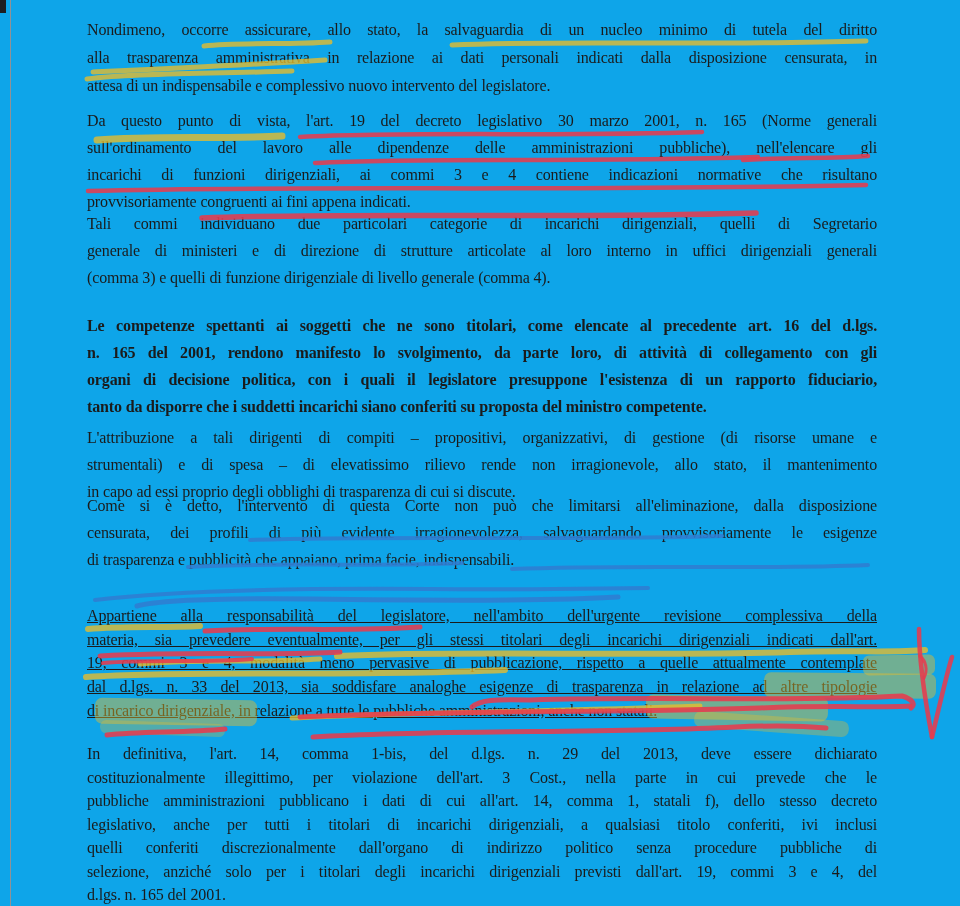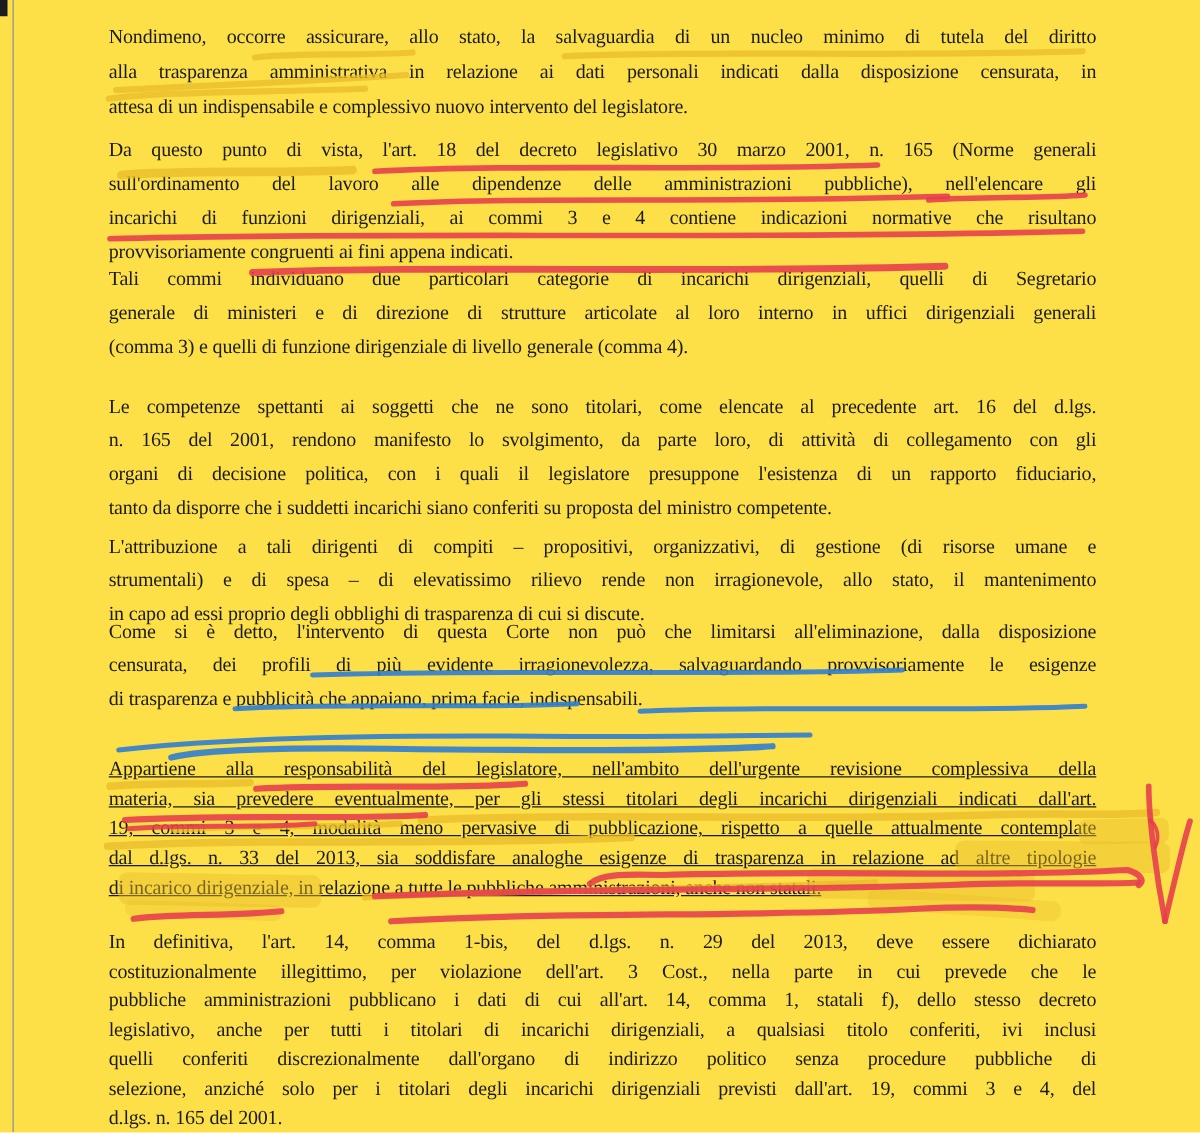--- a/index.html
+++ b/index.html
@@ -1,17 +1,17 @@
 <!DOCTYPE html>
 <html style="--highlighter-yellow: #e9bc2a; --pen-red: #e63b4d; --pen-blue: #2f7ed2;"><head>
 <meta charset="utf-8">
 <style>
   html,body{margin:0;padding:0;background:#ffffff;}
   body{width:960px;height:906px;position:relative;overflow:hidden;}
-  .page{position:absolute;inset:0;background:#fde047;}
+  .page{position:absolute;inset:0;background:#0ea5e9;}
   .edge-line{position:absolute;left:10px;top:0;bottom:0;width:1px;background:#8f9296;}
   .corner-mark{position:absolute;left:0;top:0;width:6px;height:13px;background:#1d1d1f;}
   .para{position:absolute;left:87px;width:790px;
         font-family:"Liberation Serif","DejaVu Serif",serif;
         color:#1b1b1b;}
   .line{text-align:justify;text-align-last:justify;letter-spacing:-0.15px;}
   .line.last{text-align-last:left;}
   .overlay{position:absolute;left:0;top:0;width:960px;height:906px;pointer-events:none;z-index:5;}
   .st-y{stroke:var(--highlighter-yellow);fill:none;stroke-linecap:round;opacity:.78;}
   .st-r{stroke:var(--pen-red);fill:none;stroke-linecap:round;opacity:.88;}
@@ -26,33 +26,33 @@
   <div class="edge-line"></div>
   <div class="corner-mark"></div>
 
   <div class="para" style="top:16px;font-size:16px;line-height:28px;">
     <div class="line">Nondimeno, occorre assicurare, allo stato, la salvaguardia di un nucleo minimo di tutela del diritto</div>
     <div class="line">alla trasparenza amministrativa in relazione ai dati personali indicati dalla disposizione censurata, in</div>
     <div class="line last">attesa di un indispensabile e complessivo nuovo intervento del legislatore.</div>
   </div>
 
   <div class="para" style="top:107px;font-size:16px;line-height:27px;">
-    <div class="line">Da questo punto di vista, l'art. 18 del decreto legislativo 30 marzo 2001, n. 165 (Norme generali</div>
+    <div class="line">Da questo punto di vista, l'art. 19 del decreto legislativo 30 marzo 2001, n. 165 (Norme generali</div>
     <div class="line">sull'ordinamento del lavoro alle dipendenze delle amministrazioni pubbliche), nell'elencare gli</div>
     <div class="line">incarichi di funzioni dirigenziali, ai commi 3 e 4 contiene indicazioni normative che risultano</div>
     <div class="line last">provvisoriamente congruenti ai fini appena indicati.</div>
   </div>
 
   <div class="para" style="top:210px;font-size:16px;line-height:27px;">
     <div class="line">Tali commi individuano due particolari categorie di incarichi dirigenziali, quelli di Segretario</div>
     <div class="line">generale di ministeri e di direzione di strutture articolate al loro interno in uffici dirigenziali generali</div>
     <div class="line last">(comma 3) e quelli di funzione dirigenziale di livello generale (comma 4).</div>
   </div>
 
-  <div class="para" style="top:312px;font-size:16px;line-height:27px;">
+  <div class="para" style="top:312px;font-size:16px;line-height:27px;font-weight:bold;">
     <div class="line">Le competenze spettanti ai soggetti che ne sono titolari, come elencate al precedente art. 16 del d.lgs.</div>
     <div class="line">n. 165 del 2001, rendono manifesto lo svolgimento, da parte loro, di attività di collegamento con gli</div>
     <div class="line">organi di decisione politica, con i quali il legislatore presuppone l'esistenza di un rapporto fiduciario,</div>
     <div class="line last">tanto da disporre che i suddetti incarichi siano conferiti su proposta del ministro competente.</div>
   </div>
 
   <div class="para" style="top:424px;font-size:16px;line-height:27px;">
     <div class="line">L'attribuzione a tali dirigenti di compiti – propositivi, organizzativi, di gestione (di risorse umane e</div>
     <div class="line">strumentali) e di spesa – di elevatissimo rilievo rende non irragionevole, allo stato, il mantenimento</div>
     <div class="line last">in capo ad essi proprio degli obblighi di trasparenza di cui si discute.</div>

